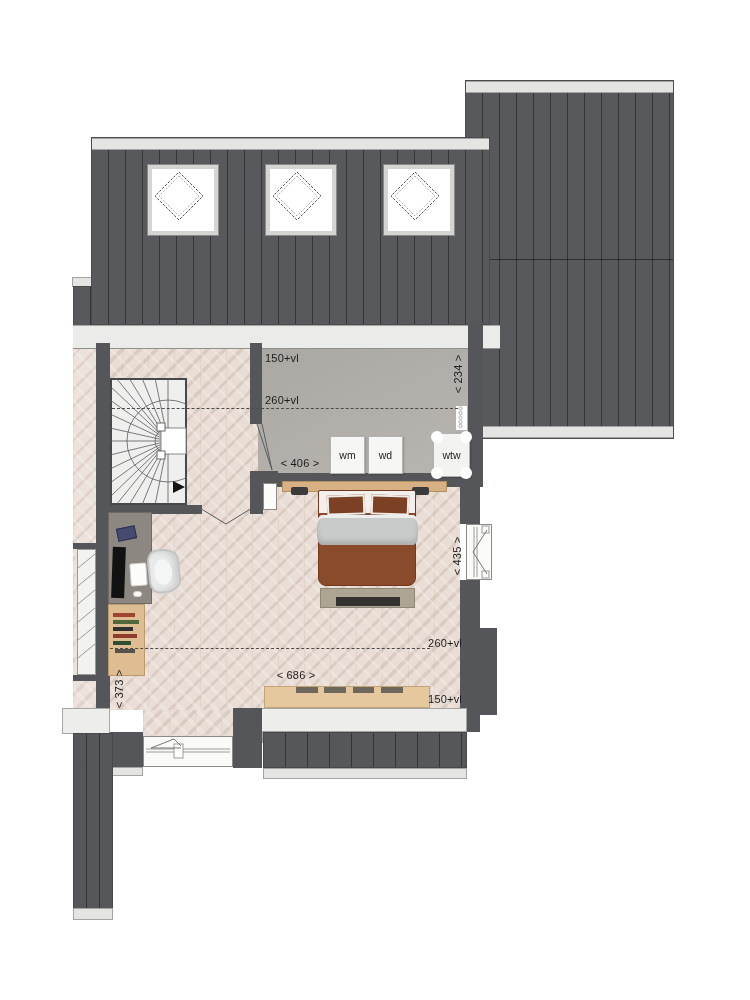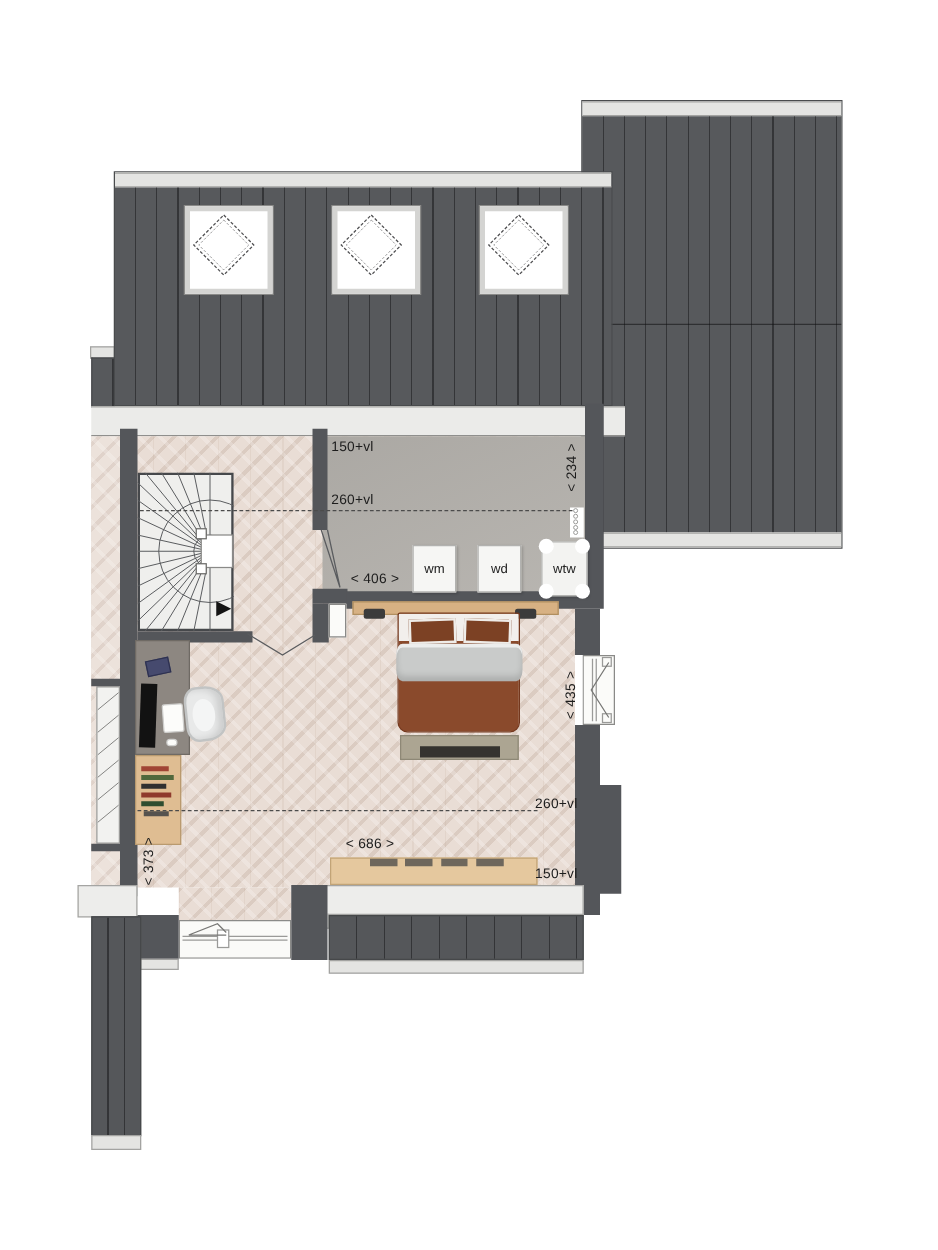--- a/index.html
+++ b/index.html
@@ -236,21 +236,21 @@
   <div class="abs" style="left:264px;top:686px;width:166px;height:22px;background:#e5c89e;border:1px solid #c2a477;">
     <div class="sb-dash" style="left:31px;width:22px;"></div>
     <div class="sb-dash" style="left:59px;width:22px;"></div>
     <div class="sb-dash" style="left:88px;width:21px;"></div>
     <div class="sb-dash" style="left:116px;width:22px;"></div>
   </div>
 
   <div class="appliance" style="left:330px;top:436px;width:33px;height:36px;">
     <span>wm</span>
   </div>
-  <div class="appliance" style="left:382px;top:436px;width:33px;height:36px;">
+  <div class="appliance" style="left:368px;top:436px;width:33px;height:36px;">
     <span>wd</span>
   </div>
   <div class="appliance" style="left:433px;top:433px;width:35px;height:42px;background:#f3f3f1;">
     <div class="wtw-dot" style="left:-3px;top:-3px;"></div>
     <div class="wtw-dot" style="right:-3px;top:-3px;"></div>
     <div class="wtw-dot" style="left:-3px;bottom:-3px;"></div>
     <div class="wtw-dot" style="right:-3px;bottom:-3px;"></div>
     <span style="position:relative;z-index:2;">wtw</span>
   </div>
 

